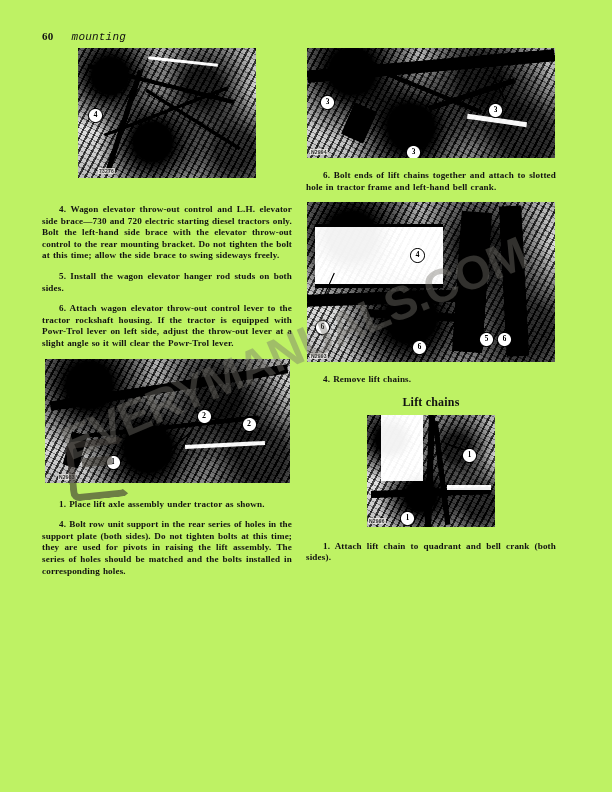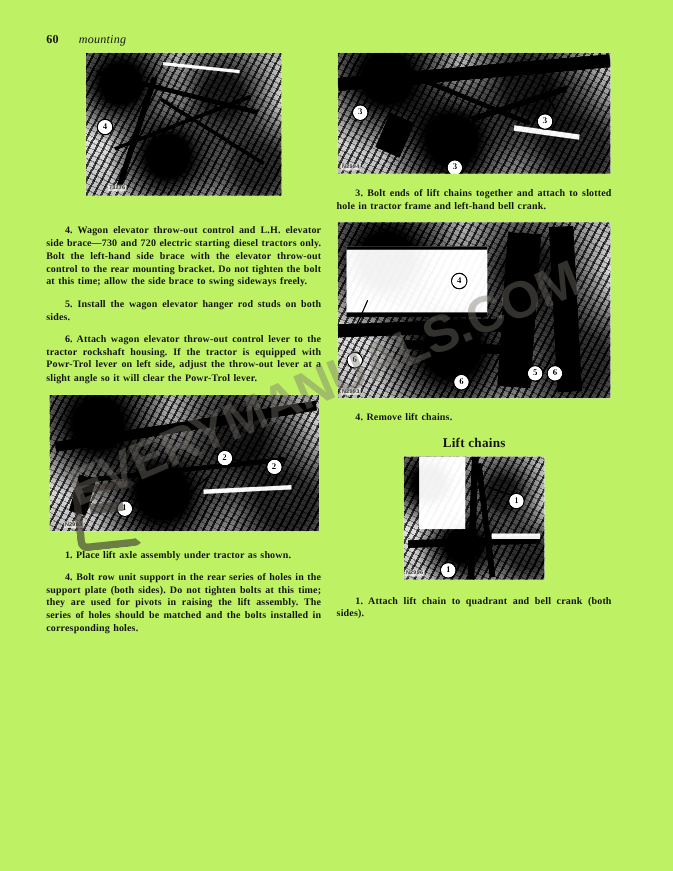--- a/index.html
+++ b/index.html
@@ -28,20 +28,21 @@
   }
   .page-num {
     font-size: 11px;
     font-weight: bold;
     letter-spacing: .3px;
   }
   .page-section {
     font-size: 11px;
     font-style: italic;
     letter-spacing: .2px;
+    font-family: Liberation Mono, monospace;
   }
 
   
   .col {
     position: absolute;
     width: 250px;
     top: 48px;
   }
   .col-left  { left: 42px; }
   .col-right { left: 306px; }
@@ -248,21 +249,21 @@
       <div class="callout" style="left:13px;top:47px;">3</div>
       <div class="callout" style="left:181px;top:55px;">3</div>
       <div class="callout" style="left:99px;top:97px;">3</div>
     </div>
     <div style="position:relative;height:0;">
       <div class="fig-num" style="left:4px;top:-9px;">N2994</div>
     </div>
 
     <div style="height:12px;"></div>
 
-    <p class="para">3. Bolt ends of lift chains together and attach to slotted hole in tractor frame and left-hand bell crank.</p>
+    <p class="para">6. Bolt ends of lift chains together and attach to slotted hole in tractor frame and left-hand bell crank.</p>
 
     <div class="figure" style="width:248px;height:160px;">
       <div class="fig-noise"></div>
       <div class="fig-bar light" style="left:8px;top:22px;width:128px;height:62px;"></div>
       <div class="fig-bar" style="left:8px;top:22px;width:128px;height:3px;"></div>
       <div class="fig-bar" style="left:8px;top:82px;width:128px;height:4px;"></div>
       <div class="fig-bar" style="left:0px;top:90px;width:160px;height:12px;transform:rotate(-2deg);"></div>
       <div class="fig-bar" style="left:150px;top:10px;width:30px;height:140px;transform:rotate(4deg);"></div>
       <div class="fig-bar" style="left:196px;top:4px;width:22px;height:150px;transform:rotate(-3deg);"></div>
       <div class="fig-bar" style="left:60px;top:110px;width:110px;height:8px;transform:rotate(3deg);"></div>

